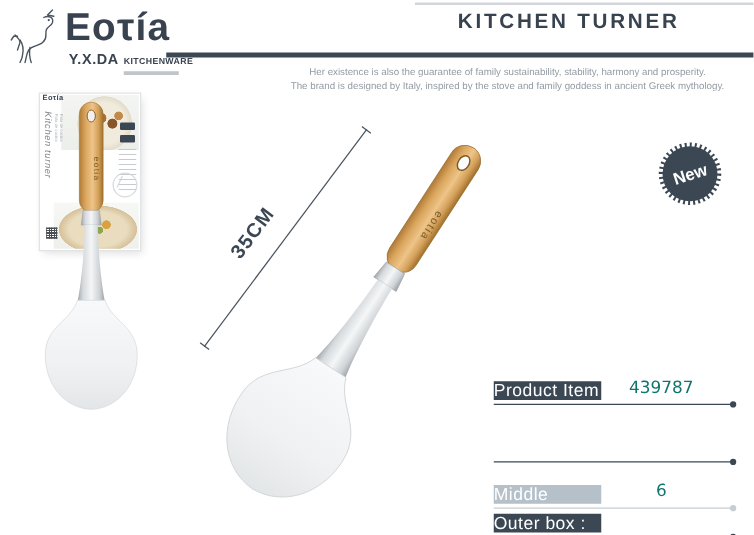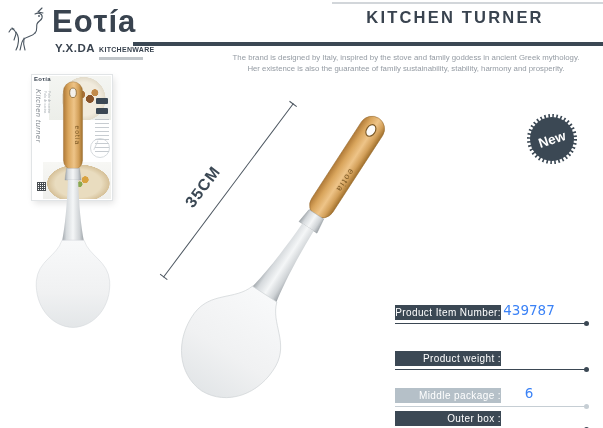--- a/index.html
+++ b/index.html
@@ -71,26 +71,26 @@
   .dim-line::before{left:0;}
   .dim-line::after{right:0;}
   .dim-label{position:absolute;left:168px;top:178px;width:70px;text-align:center;
     font-size:16px;font-weight:bold;color:#3b4854;letter-spacing:1px;
     transform:rotate(-53deg);}
   
   .new-badge{position:absolute;left:524px;top:111px;}
   
   .spec{position:absolute;left:393px;top:301px;width:210px;height:115px;}
   .spec-row{position:absolute;left:0;width:210px;height:21px;}
-  .spec-row .badge{position:absolute;left:2px;top:0;width:106px;height:15px;line-height:15px;
-    text-align:right;font-size:10px;color:#fff;letter-spacing:.4px;}
+  .spec-row .badge{position:absolute;left:2px;top:0;width:86px;height:15px;line-height:15px;
+    text-align:left;font-size:14px;color:#fff;letter-spacing:.4px;}
   .spec-row.dark .badge{background:#3b4854;}
   .spec-row.light .badge{background:#b5c0c8;}
   .spec-row .value{position:absolute;left:92px;top:-3px;width:88px;text-align:center;
-    font-size:13.5px;color:#3b82f6;font-family:"DejaVu Sans","Liberation Sans",sans-serif;}
+    font-size:13.5px;color:#0f766e;font-family:"DejaVu Sans","Liberation Sans",sans-serif;}
   .spec-row .rule{position:absolute;left:2px;top:18px;width:192px;height:1px;}
   .spec-row.dark .rule{background:#3b4854;}
   .spec-row.light .rule{background:#c6ced4;}
   .spec-row .dot{position:absolute;left:191px;top:16px;width:5px;height:5px;border-radius:50%;}
   .spec-row.dark .dot{background:#3b4854;}
   .spec-row.light .dot{background:#c6ced4;}
   .r1{top:4px;} .r2{top:29px;} .r3{top:50px;} .r4{top:71px;margin-top:16px;} .r5{top:91px;margin-top:19px;}
 </style>
 </head>
 <body>
@@ -114,22 +114,22 @@
     <div class="companyrow">
       <span class="yxda">Y.X.DA</span><span class="kw"><span class="kwname">KITCHENWARE</span><span class="tagbar" style="display:block;"></span></span>
     </div>
   </div>
 
   <div class="thin-top-line"></div>
   <div class="title">KITCHEN TURNER</div>
   <div class="heavy-bar"></div>
 
   <div class="desc">
+    <div>Her existence is also the guarantee of family sustainability, stability, harmony and prosperity.</div>
     <div>The brand is designed by Italy, inspired by the stove and family goddess in ancient Greek mythology.</div>
-    <div>Her existence is also the guarantee of family sustainability, stability, harmony and prosperity.</div>
   </div>
 
   <div class="package">
     <div class="card">
       <div class="photo-top"></div>
       <div class="photo-bottom"></div>
       <div class="mini-brand">Eoτía</div>
       <div class="vname">Kitchen turner</div>
       <div class="vsub1">Pala de cocina</div>
       <div class="vsub2">Pala de cocina</div>
@@ -212,21 +212,20 @@
   </svg>
 
   <div class="spec">
     <div class="spec-row dark r1">
       <span class="badge">Product Item Number:</span>
       <span class="value">439787</span>
       <span class="rule"></span>
       <span class="dot"></span>
     </div>
     <div class="spec-row dark r3">
-      <span class="badge">Product weight :</span>
       <span class="rule"></span>
       <span class="dot"></span>
     </div>
     <div class="spec-row light r4">
       <span class="badge">Middle package :</span>
       <span class="value">6</span>
       <span class="rule"></span>
       <span class="dot"></span>
     </div>
     <div class="spec-row dark r5">

